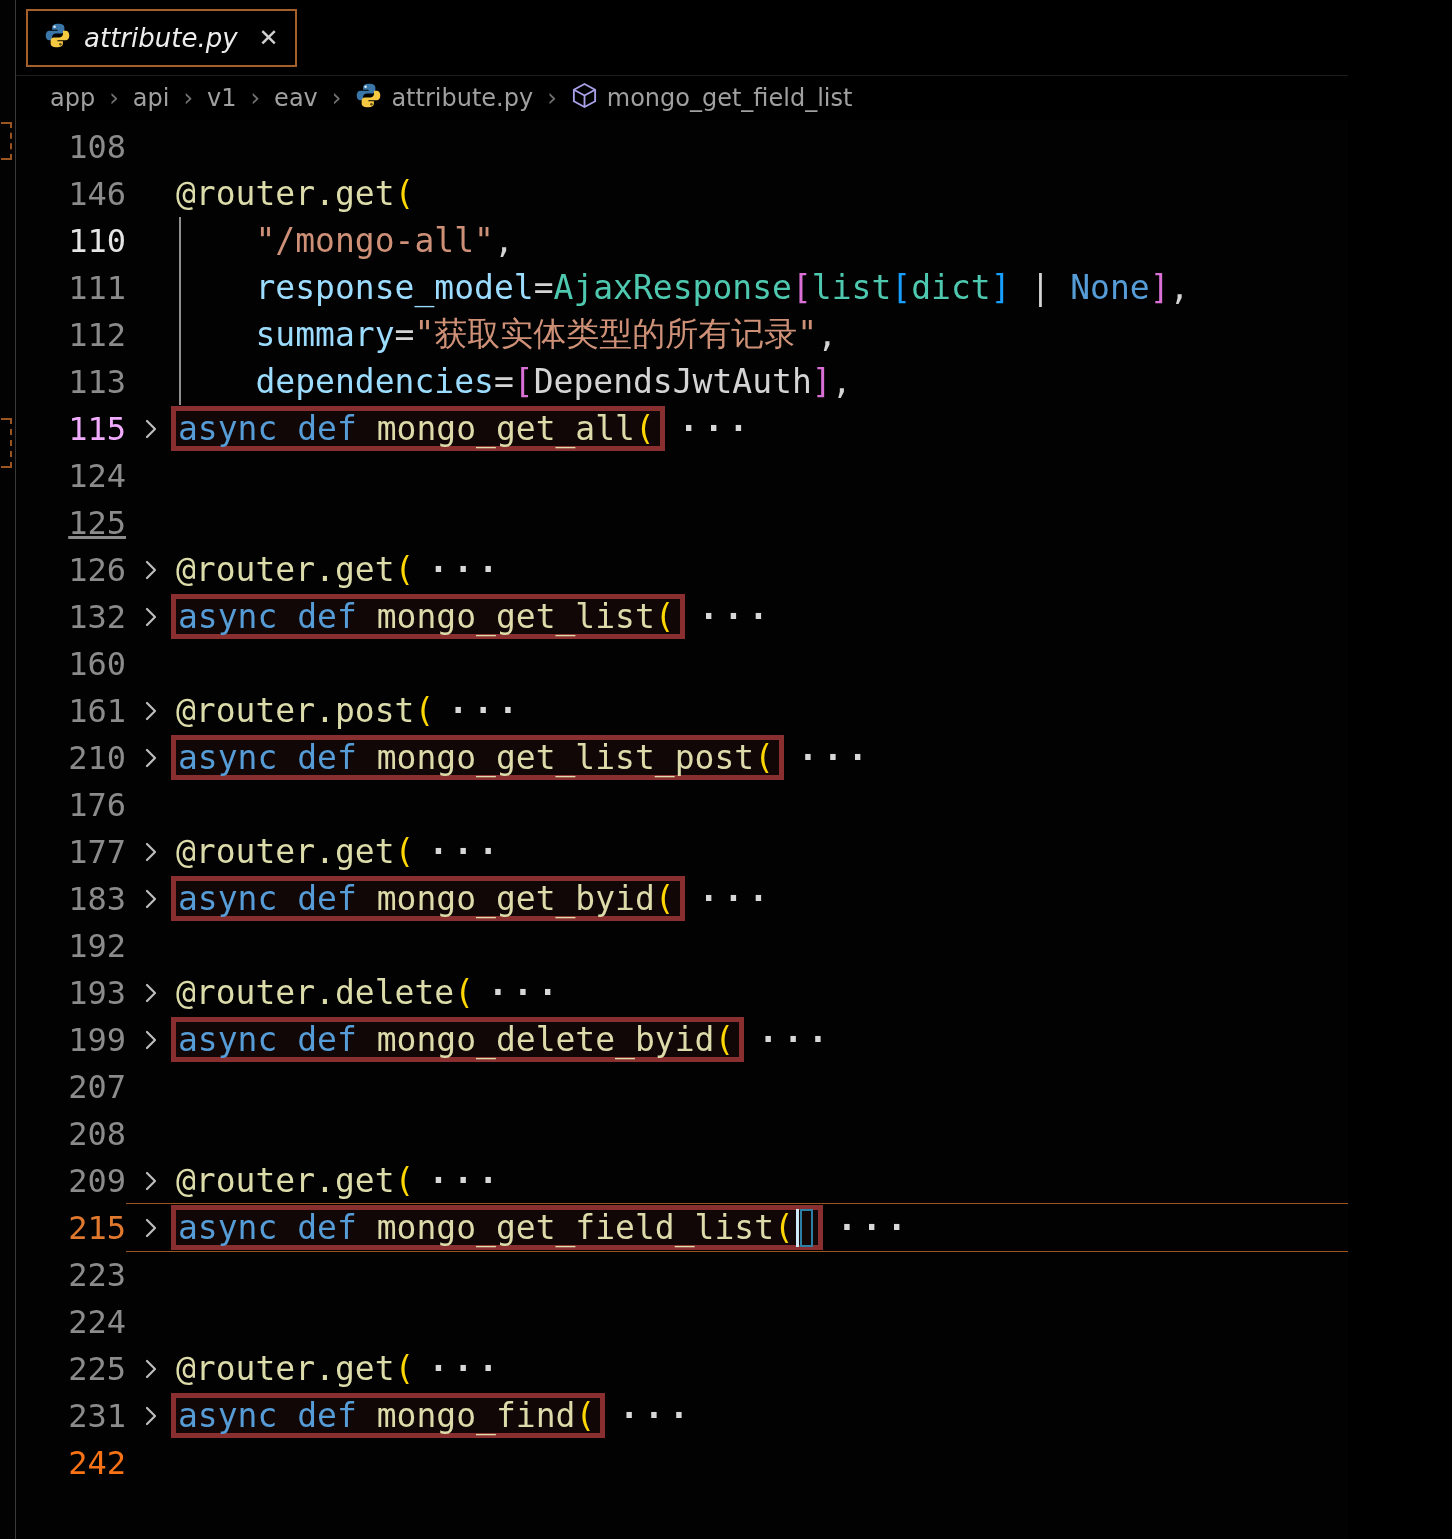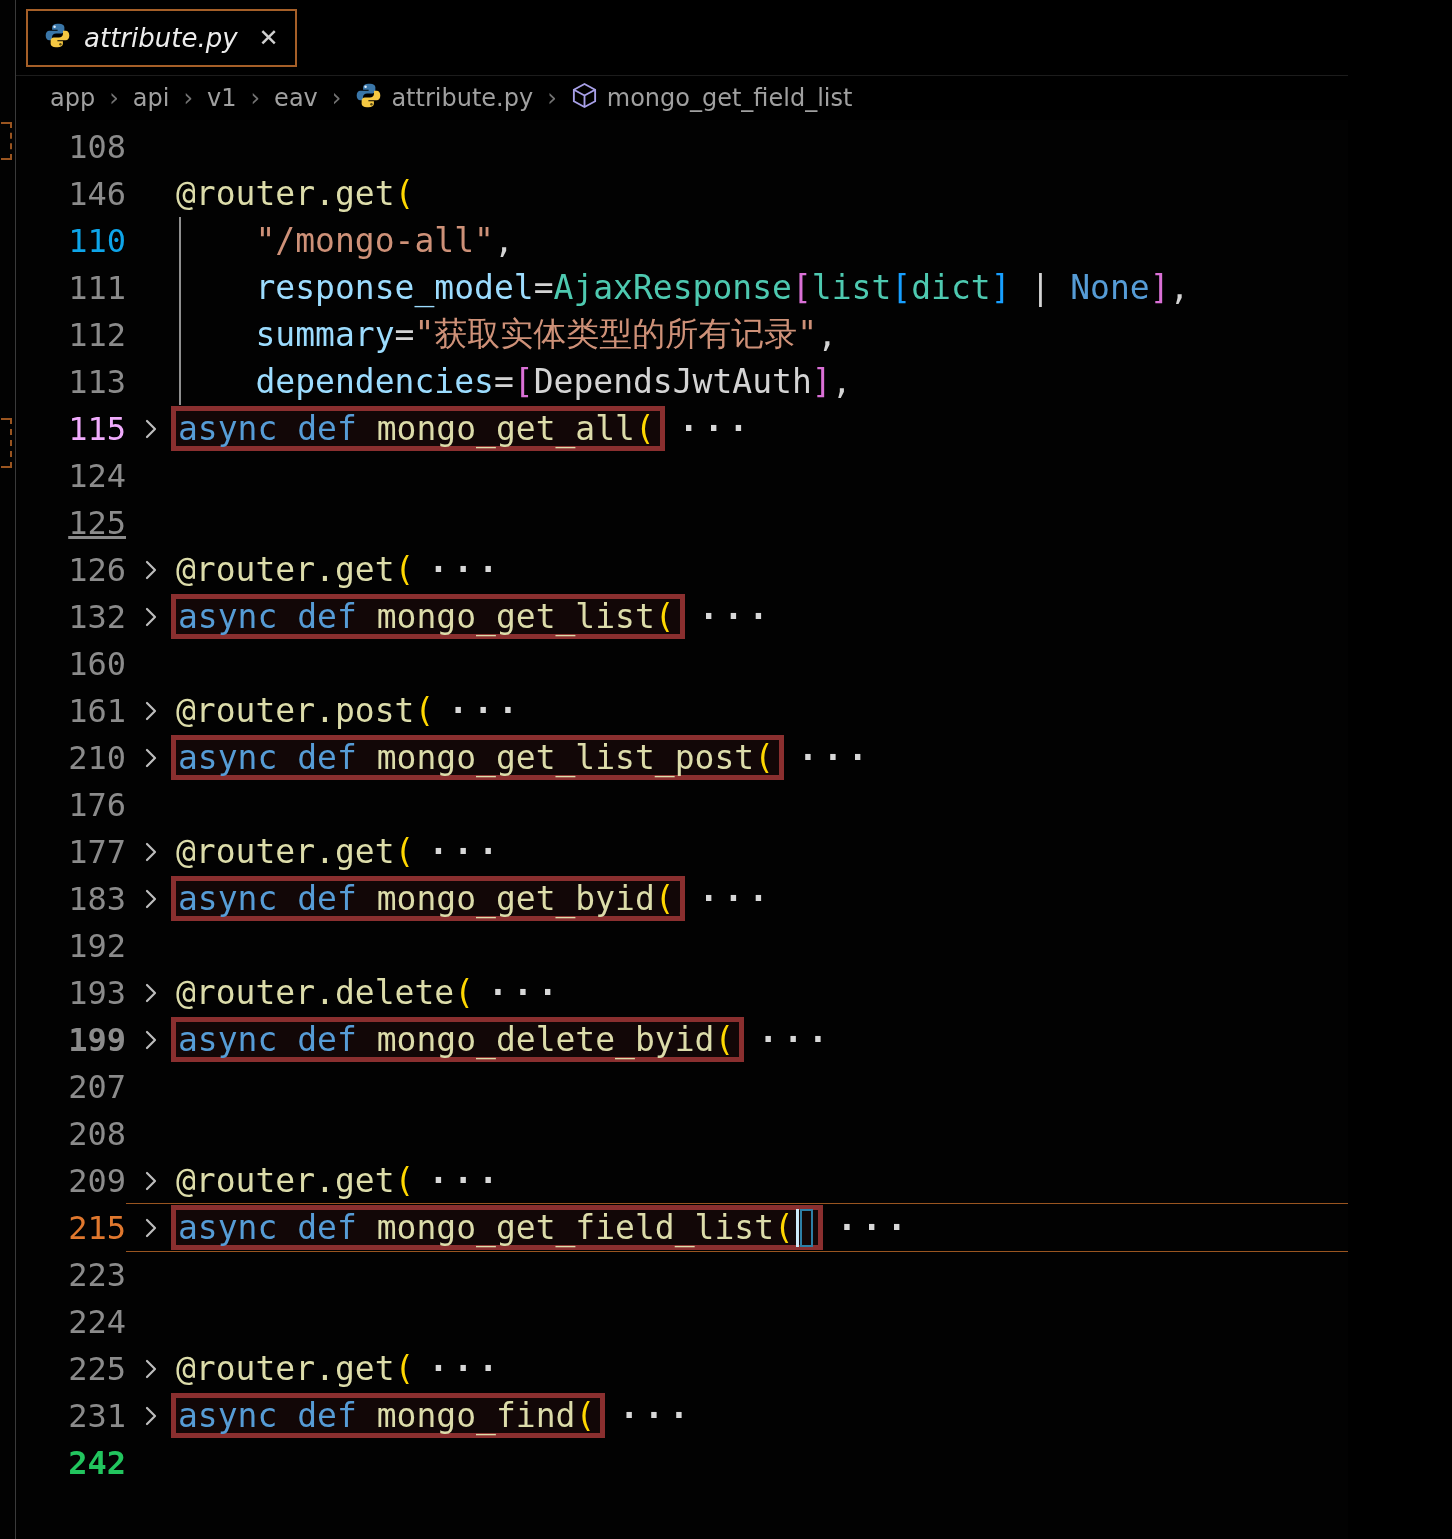--- a/index.html
+++ b/index.html
@@ -111,21 +111,21 @@
           </div>
         </div>
         <div class="row">
           <div class="num" style="color: rgb(139, 139, 139);">146</div>
           <div class="body">
             <div class="chev"></div>
             <div class="content"><span style="color: rgb(220, 220, 170);">@router.get</span><span style="color: rgb(255, 215, 0);">(</span></div>
           </div>
         </div>
         <div class="row">
-          <div class="num" style="color: #0ea5e9;">110</div>
+          <div class="num" style="color: #e5e5e5;">110</div>
           <div class="body">
             <div class="chev"></div>
             <div class="content"><span class="guide" style="background: rgb(143, 143, 143);"></span><span style="color: rgb(212, 212, 212);">    </span><span style="color: rgb(206, 145, 120);">"/mongo-all"</span><span style="color: rgb(212, 212, 212);">,</span></div>
           </div>
         </div>
         <div class="row">
           <div class="num" style="color: rgb(139, 139, 139);">111</div>
           <div class="body">
             <div class="chev"></div>
             <div class="content"><span class="guide" style="background: rgb(143, 143, 143);"></span><span style="color: rgb(212, 212, 212);">    </span><span style="color: rgb(156, 220, 254);">response_model</span><span style="color: rgb(212, 212, 212);">=</span><span style="color: rgb(78, 201, 176);">AjaxResponse</span><span style="color: rgb(218, 112, 214);">[</span><span style="color: rgb(78, 201, 176);">list</span><span style="color: rgb(23, 159, 255);">[</span><span style="color: rgb(78, 201, 176);">dict</span><span style="color: rgb(23, 159, 255);">]</span><span style="color: rgb(212, 212, 212);"> | </span><span style="color: rgb(86, 156, 214);">None</span><span style="color: rgb(218, 112, 214);">]</span><span style="color: rgb(212, 212, 212);">,</span></div>
@@ -262,21 +262,21 @@
           <div class="body">
             <div class="chev">
               <svg width="26" height="26" viewBox="0 0 26 26">
                 <polyline points="9,5 17,13 9,21" fill="none" stroke="#bdbdbd" stroke-width="2.2" stroke-linecap="round" stroke-linejoin="round"></polyline>
               </svg>
             </div>
             <div class="content"><span style="color: rgb(220, 220, 170);">@router.delete</span><span style="color: rgb(255, 215, 0);">(</span><span class="fold-dots">···</span></div>
           </div>
         </div>
         <div class="row">
-          <div class="num" style="color: rgb(139, 139, 139); font-weight: bold;">199</div>
+          <div class="num" style="color: rgb(139, 139, 139);">199</div>
           <div class="body">
             <div class="chev">
               <svg width="26" height="26" viewBox="0 0 26 26">
                 <polyline points="9,5 17,13 9,21" fill="none" stroke="#bdbdbd" stroke-width="2.2" stroke-linecap="round" stroke-linejoin="round"></polyline>
               </svg>
             </div>
             <div class="content"><span class="hbox" style="border-color: rgb(138, 47, 47);"><span style="color: rgb(86, 156, 214);">async def </span><span style="color: rgb(220, 220, 170);">mongo_delete_byid</span><span style="color: rgb(255, 215, 0);">(</span></span><span class="fold-dots">···</span></div>
           </div>
         </div>
         <div class="row">
@@ -345,21 +345,21 @@
           <div class="body">
             <div class="chev">
               <svg width="26" height="26" viewBox="0 0 26 26">
                 <polyline points="9,5 17,13 9,21" fill="none" stroke="#bdbdbd" stroke-width="2.2" stroke-linecap="round" stroke-linejoin="round"></polyline>
               </svg>
             </div>
             <div class="content"><span class="hbox" style="border-color: rgb(138, 47, 47);"><span style="color: rgb(86, 156, 214);">async def </span><span style="color: rgb(220, 220, 170);">mongo_find</span><span style="color: rgb(255, 215, 0);">(</span></span><span class="fold-dots">···</span></div>
           </div>
         </div>
         <div class="row">
-          <div class="num" style="color: #22c55e; font-weight: bold;">242</div>
+          <div class="num" style="color: #f97316;">242</div>
           <div class="body">
             <div class="chev"></div>
             <div class="content"></div>
           </div>
         </div>
       </div>
   </div>
 </div>
 
 </body></html>

